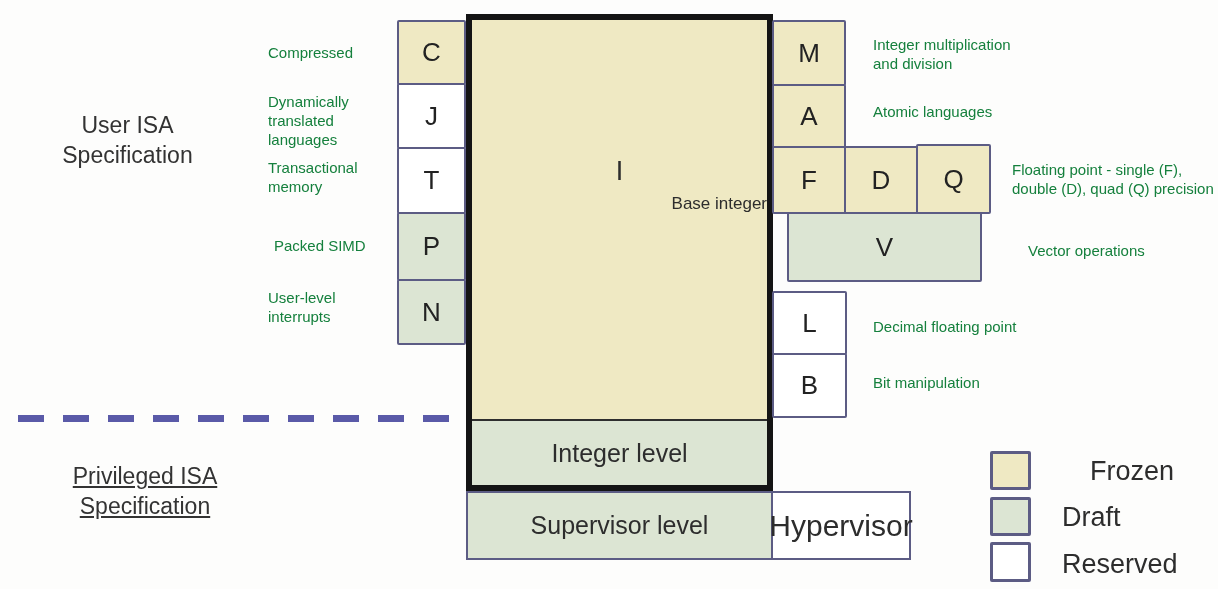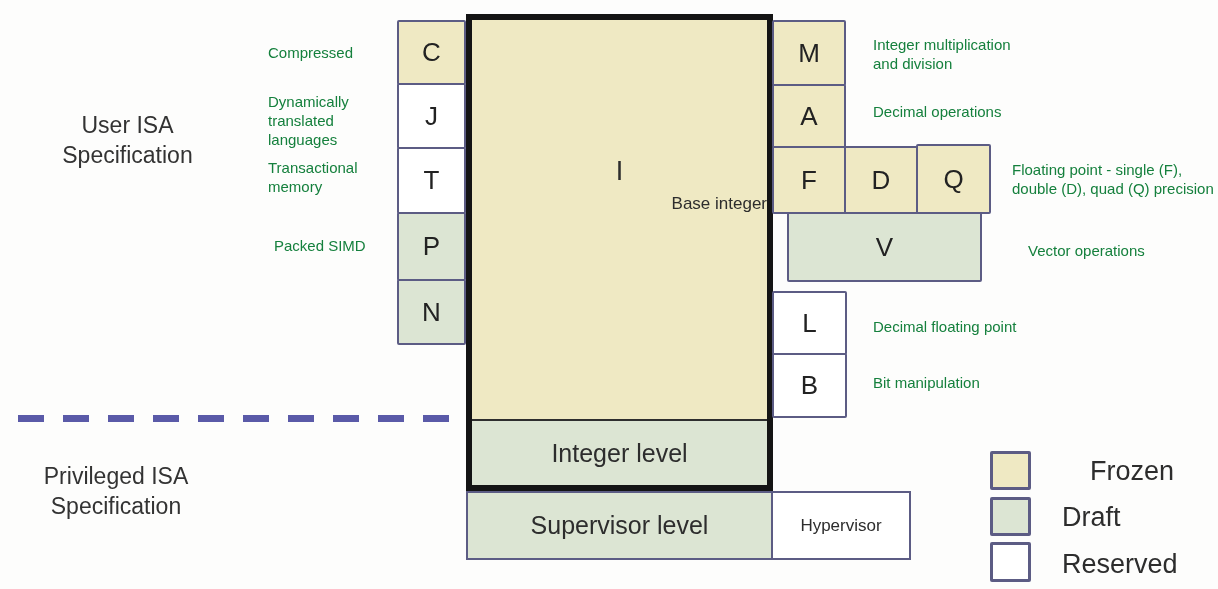--- a/index.html
+++ b/index.html
@@ -31,28 +31,29 @@
   .level-box{border:2px solid var(--box-border);display:flex;align-items:center;justify-content:center;}
   .legend-swatch{border:3px solid var(--box-border);border-radius:2px;}
   .legend-label{font-size:27px;color:#2d2d2d;}
 </style>
 </head>
 <body>
 
 <div id="stage" style="--frozen: #efe9c3; --draft: #dce5d3; --reserved: #ffffff; --box-border: #5c5c84; --thick-border: #141414; --dashed-line: #5a5aa8; --text: #2d2d2d;">
 
   <div class="abs section-title" style="left:35px;top:110px;width:185px;">User ISA Specification</div>
-  <div class="abs section-title" style="left:16px;top:461px;width:200px;">Privileged ISA Specification</div>
+  <div class="abs section-title" style="left:45px;top:461px;width:200px;text-decoration:underline;">Privileged ISA Specification</div>
 
   <div class="abs dashes" style="left:18px;top:415px;width:434px;"></div>
 
   <div class="abs side-label" style="left:268px;top:44px;width:115px;">Compressed</div>
   <div class="abs side-label" style="left:268px;top:93px;width:100px;">Dynamically translated languages</div>
   <div class="abs side-label" style="left:268px;top:159px;width:110px;">Transactional memory</div>
   <div class="abs side-label" style="left:274px;top:237px;width:115px;">Packed SIMD</div>
+  <div class="abs side-label" style="left:268px;top:289px;width:100px;">User-level interrupts</div>
 
   <div class="abs ext-box" style="left:397px;top:20px;width:69px;height:65px;" data-status="frozen">
     <span>C</span>
     </div>
   <div class="abs ext-box" style="left:397px;top:83px;width:69px;height:66px;" data-status="reserved">
     <span>J</span>
     </div>
   <div class="abs ext-box" style="left:397px;top:147px;width:69px;height:67px;" data-status="reserved">
     <span>T</span>
     </div>
@@ -71,21 +72,21 @@
       </div>
     </div>
     <div class="machine-level" data-status="draft">
       <span>Integer level</span>
     </div>
   </div>
 
   <div class="abs level-box" style="left:466px;top:491px;width:307px;height:69px;font-size:25px;" data-status="draft">
     <span>Supervisor level</span>
     </div>
-  <div class="abs level-box" style="left:771px;top:491px;width:140px;height:69px;font-size:17px;" data-status="reserved">
+  <div class="abs level-box" style="left:771px;top:491px;width:140px;height:69px;font-size:30px;" data-status="reserved">
     <span>Hypervisor</span>
     </div>
 
   <div class="abs ext-box" style="left:772px;top:20px;width:74px;height:66px;" data-status="frozen">
     <span>M</span>
     </div>
   <div class="abs ext-box" style="left:772px;top:84px;width:74px;height:64px;" data-status="frozen">
     <span>A</span>
     </div>
   <div class="abs ext-box" style="left:772px;top:146px;width:74px;height:68px;" data-status="frozen">
@@ -101,21 +102,21 @@
     <span>V</span>
     </div>
   <div class="abs ext-box" style="left:772px;top:291px;width:75px;height:64px;" data-status="reserved">
     <span>L</span>
     </div>
   <div class="abs ext-box" style="left:772px;top:353px;width:75px;height:65px;" data-status="reserved">
     <span>B</span>
     </div>
 
   <div class="abs side-label" style="left:873px;top:36px;width:165px;">Integer multiplication and division</div>
-  <div class="abs side-label" style="left:873px;top:103px;width:220px;">Decimal operations</div>
+  <div class="abs side-label" style="left:873px;top:103px;width:220px;">Atomic languages</div>
   <div class="abs side-label" style="left:1012px;top:161px;width:218px;">Floating point - single (F), double (D), quad (Q) precision</div>
   <div class="abs side-label" style="left:1028px;top:242px;width:200px;">Vector operations</div>
   <div class="abs side-label" style="left:873px;top:318px;width:220px;">Decimal floating point</div>
   <div class="abs side-label" style="left:873px;top:374px;width:200px;">Bit manipulation</div>
 
   <div class="abs legend-swatch" style="left:990px;top:451px;width:41px;height:39px;" data-status="frozen"></div>
   <div class="abs legend-label" style="left:1062px;top:452px;height:39px;line-height:39px;margin-left:28px;">Frozen</div>
   <div class="abs legend-swatch" style="left:990px;top:497px;width:41px;height:39px;" data-status="draft"></div>
   <div class="abs legend-label" style="left:1062px;top:498px;height:39px;line-height:39px;">Draft</div>
   <div class="abs legend-swatch" style="left:990px;top:542px;width:41px;height:40px;" data-status="reserved"></div>

